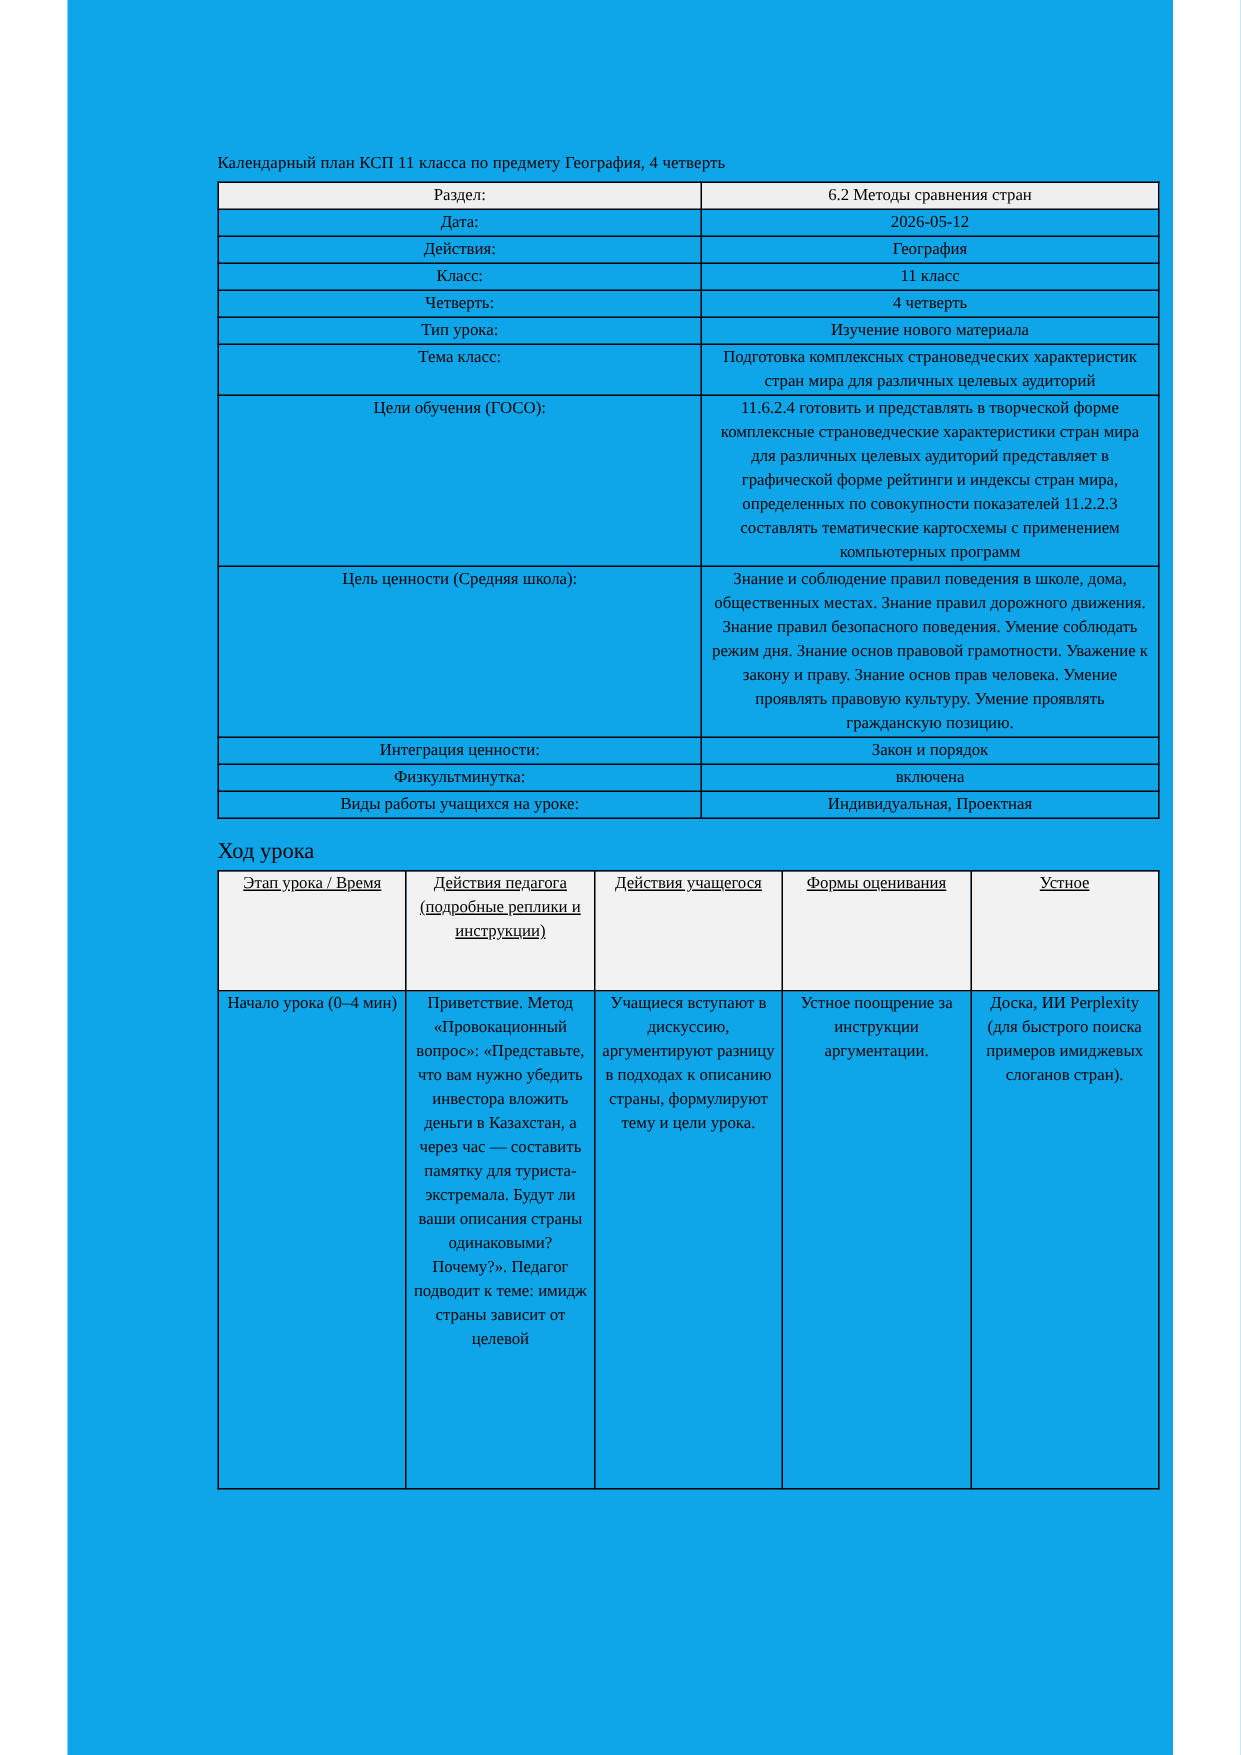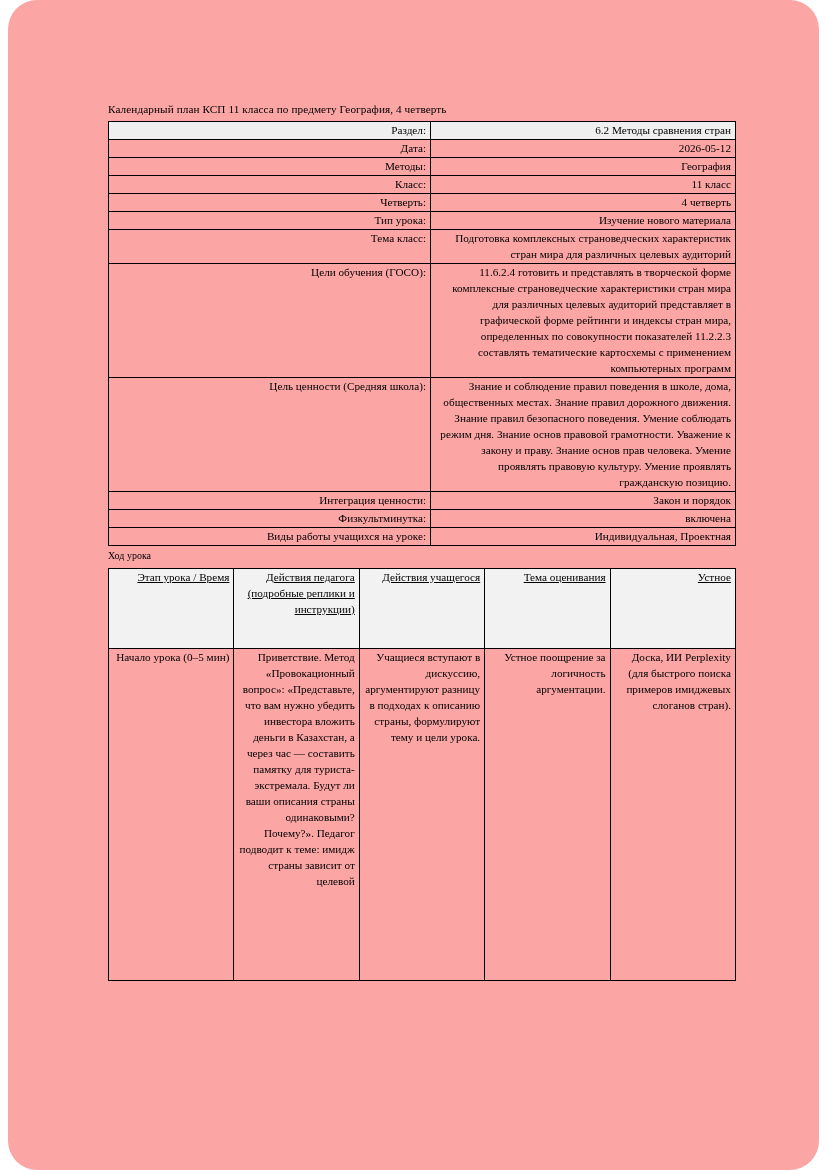--- a/index.html
+++ b/index.html
@@ -8,63 +8,62 @@
     padding: 0;
     background: #ffffff;
   }
   body {
     font-family: "Liberation Serif", "DejaVu Serif", serif;
     color: #000000;
     -webkit-font-smoothing: antialiased;
   }
   .page {
     position: relative;
-    width: 811px;
+    width: 737px;
     height: 1170px;
     margin: 0 auto;
-    background: #fca5a5;
+    background: #0ea5e9;
     overflow: hidden;
     box-sizing: border-box;
-    border-radius: 29px;
   }
   .content {
     position: absolute;
     left: 100px;
     top: 101px;
     width: 627px;
   }
 
   .doc-title {
     font-size: 11.2px;
     line-height: 16px;
     margin: 0 0 4px 0;
     white-space: nowrap;
     letter-spacing: 0.1px;
   }
 
   .section-label {
-    font-size: 10px;
+    font-size: 15px;
     line-height: 16px;
-    margin: 2px 0 4px 0;
+    margin: 14px 0 4px 0;
   }
 
   table.doc-table {
     border-collapse: collapse;
     table-layout: fixed;
     width: 627px;
     font-size: 11.2px;
     line-height: 16px;
   }
   table.doc-table td,
   table.doc-table th {
     border: 1px solid #000000;
     vertical-align: top;
     padding: 0px 4px 1px 4px;
     font-weight: normal;
-    text-align: right;
+    text-align: center;
     word-wrap: break-word;
     overflow-wrap: break-word;
     word-break: break-word;
     hyphens: none;
   }
 
   
   .t-info col.c-label { width: 322px; }
   .t-info col.c-value { width: 305px; }
   .t-info tr.shaded td { background: #efefef; }
@@ -92,21 +91,21 @@
       <tbody>
           <tr class="shaded">
             <td>Раздел:</td>
             <td>6.2 Методы сравнения стран</td>
           </tr>
           <tr>
             <td>Дата:</td>
             <td>2026-05-12</td>
           </tr>
           <tr>
-            <td>Методы:</td>
+            <td>Действия:</td>
             <td>География</td>
           </tr>
           <tr>
             <td>Класс:</td>
             <td>11 класс</td>
           </tr>
           <tr>
             <td>Четверть:</td>
             <td>4 четверть</td>
           </tr>
@@ -149,29 +148,29 @@
           <col>
           <col>
           <col>
           <col>
       </colgroup>
       <thead>
         <tr>
             <td>Этап урока / Время</td>
             <td>Действия педагога (подробные реплики и инструкции)</td>
             <td>Действия учащегося</td>
-            <td>Тема оценивания</td>
+            <td>Формы оценивания</td>
             <td>Устное</td>
           </tr>
       </thead>
       <tbody>
           <tr>
-            <td>Начало урока (0–5 мин)</td>
+            <td>Начало урока (0–4 мин)</td>
             <td>Приветствие. Метод «Провокационный вопрос»: «Представьте, что вам нужно убедить инвестора вложить деньги в Казахстан, а через час — составить памятку для туриста-экстремала. Будут ли ваши описания страны одинаковыми? Почему?». Педагог подводит к теме: имидж страны зависит от целевой</td>
             <td>Учащиеся вступают в дискуссию, аргументируют разницу в подходах к описанию страны, формулируют тему и цели урока.</td>
-            <td>Устное поощрение за логичность аргументации.</td>
+            <td>Устное поощрение за инструкции аргументации.</td>
             <td>Доска, ИИ Perplexity (для быстрого поиска примеров имиджевых слоганов стран).</td>
           </tr>
         </tbody>
     </table>
 
   </div>
 </div>
 
 </body></html>

